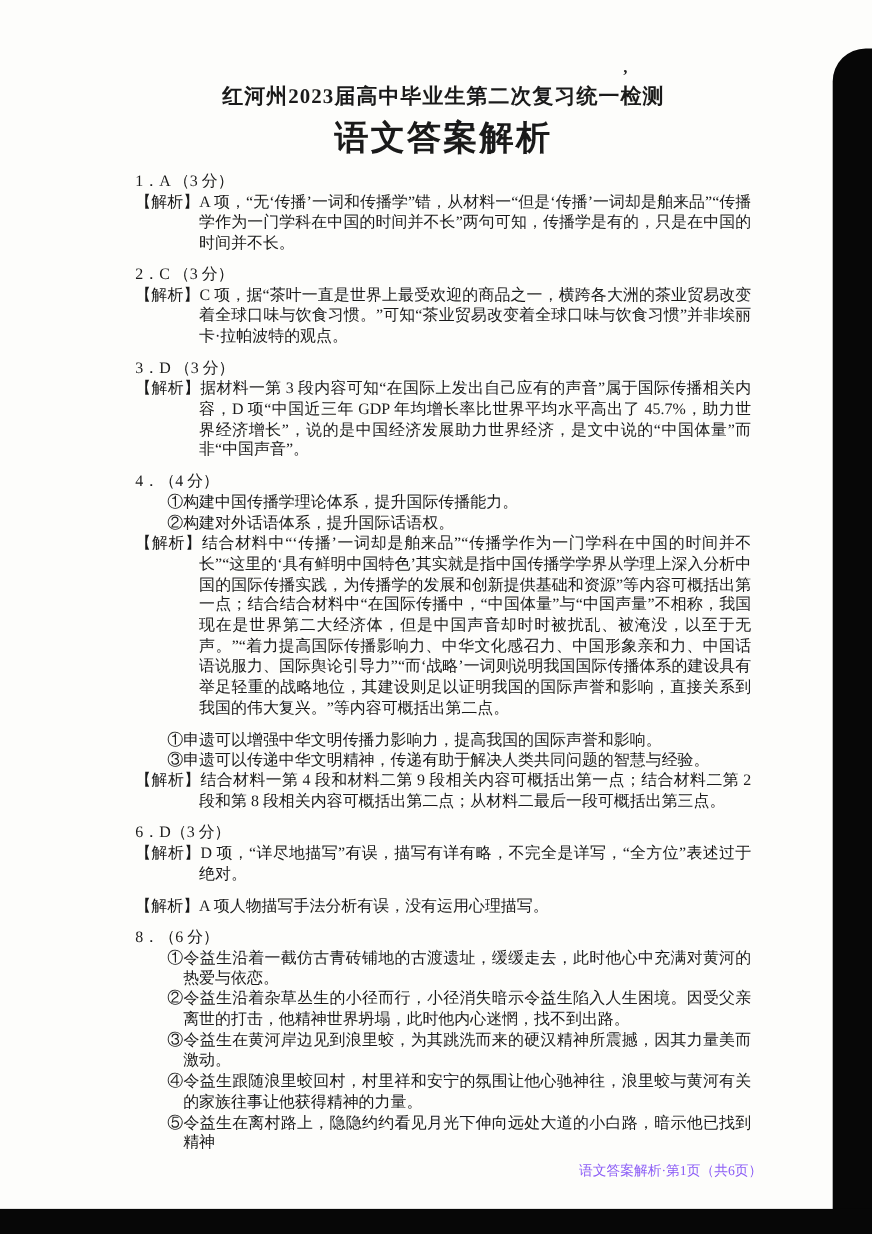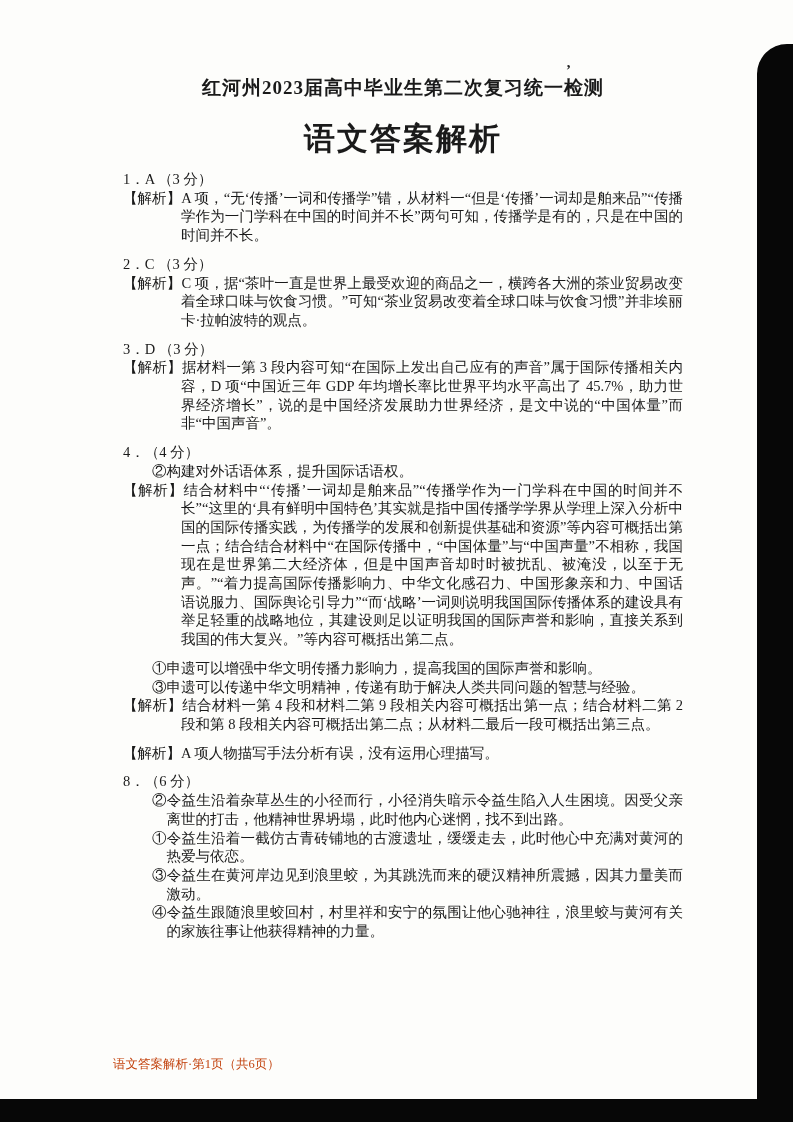--- a/index.html
+++ b/index.html
@@ -48,21 +48,21 @@
     font-size: 19px;
     font-weight: bold;
     letter-spacing: 1px;
     white-space: nowrap;
   }
   .subtitle {
     text-align: center;
     font-size: 31px;
     font-weight: bold;
     letter-spacing: 2px;
-    margin-top: 17px;
+    margin-top: 3px;
   }
   .doc-body {
     margin-top: 7px;
     font-size: 14.5px;
     line-height: 18.7px;
     text-align: justify;
     text-justify: inter-ideograph;
   }
   .item { margin: 10px; }
   .answer-line { }
@@ -73,23 +73,23 @@
   }
   .analysis {
     padding-left: 4em;
     text-indent: -4em;
   }
   .footer {
     position: absolute;
     top: 1056px;
     left: 113px;
     width: 580px;
-    text-align: left;
+    text-align: right;
     font-size: 12.5px;
-    color: #c2410c;
+    color: #8b5cf6;
   }
 </style>
 </head>
 <body>
 
 <div class="page">
 
   <span class="stray-mark">’</span>
 
   <div class="content">
@@ -103,37 +103,43 @@
         <div class="item">
           <div class="answer-line">2．C （3 分）</div>
           <div class="analysis">【解析】C 项，据“茶叶一直是世界上最受欢迎的商品之一，横跨各大洲的茶业贸易改变着全球口味与饮食习惯。”可知“茶业贸易改变着全球口味与饮食习惯”并非埃丽卡·拉帕波特的观点。</div>
         </div>
         <div class="item">
           <div class="answer-line">3．D （3 分）</div>
           <div class="analysis">【解析】据材料一第 3 段内容可知“在国际上发出自己应有的声音”属于国际传播相关内容，D 项“中国近三年 GDP 年均增长率比世界平均水平高出了 45.7%，助力世界经济增长”，说的是中国经济发展助力世界经济，是文中说的“中国体量”而非“中国声音”。</div>
         </div>
         <div class="item">
           <div class="answer-line">4．（4 分）</div>
+          <div class="point">①构建中国传播学理论体系，提升国际传播能力。</div>
           <div class="point">②构建对外话语体系，提升国际话语权。</div>
           <div class="analysis">【解析】结合材料中“‘传播’一词却是舶来品”“传播学作为一门学科在中国的时间并不长”“这里的‘具有鲜明中国特色’其实就是指中国传播学学界从学理上深入分析中国的国际传播实践，为传播学的发展和创新提供基础和资源”等内容可概括出第一点；结合结合材料中“在国际传播中，“中国体量”与“中国声量”不相称，我国现在是世界第二大经济体，但是中国声音却时时被扰乱、被淹没，以至于无声。”“着力提高国际传播影响力、中华文化感召力、中国形象亲和力、中国话语说服力、国际舆论引导力”“而‘战略’一词则说明我国国际传播体系的建设具有举足轻重的战略地位，其建设则足以证明我国的国际声誉和影响，直接关系到我国的伟大复兴。”等内容可概括出第二点。</div>
         </div>
         <div class="item">
           <div class="point">①申遗可以增强中华文明传播力影响力，提高我国的国际声誉和影响。</div>
           <div class="point">③申遗可以传递中华文明精神，传递有助于解决人类共同问题的智慧与经验。</div>
           <div class="analysis">【解析】结合材料一第 4 段和材料二第 9 段相关内容可概括出第一点；结合材料二第 2 段和第 8 段相关内容可概括出第二点；从材料二最后一段可概括出第三点。</div>
         </div>
         <div class="item">
+          <div class="answer-line">6．D（3 分）</div>
+          <div class="analysis">【解析】D 项，“详尽地描写”有误，描写有详有略，不完全是详写，“全方位”表述过于绝对。</div>
+        </div>
+        <div class="item">
           <div class="analysis">【解析】A 项人物描写手法分析有误，没有运用心理描写。</div>
         </div>
         <div class="item">
           <div class="answer-line">8．（6 分）</div>
+          <div class="point">①令益生沿着一截仿古青砖铺地的古渡遗址，缓缓走去，此时他心中充满对黄河的热爱与依恋。</div>
           <div class="point">②令益生沿着杂草丛生的小径而行，小径消失暗示令益生陷入人生困境。因受父亲离世的打击，他精神世界坍塌，此时他内心迷惘，找不到出路。</div>
-          <div class="point">①令益生沿着一截仿古青砖铺地的古渡遗址，缓缓走去，此时他心中充满对黄河的热爱与依恋。</div>
           <div class="point">③令益生在黄河岸边见到浪里蛟，为其跳洗而来的硬汉精神所震撼，因其力量美而激动。</div>
           <div class="point">④令益生跟随浪里蛟回村，村里祥和安宁的氛围让他心驰神往，浪里蛟与黄河有关的家族往事让他获得精神的力量。</div>
+          <div class="point">⑤令益生在离村路上，隐隐约约看见月光下伸向远处大道的小白路，暗示他已找到精神</div>
         </div>
       </div>
   </div>
 
   <div class="footer">语文答案解析·第1页（共6页）</div>
 
   <div class="edge-right"></div>
   <div class="edge-bottom"></div>
 </div>
 

